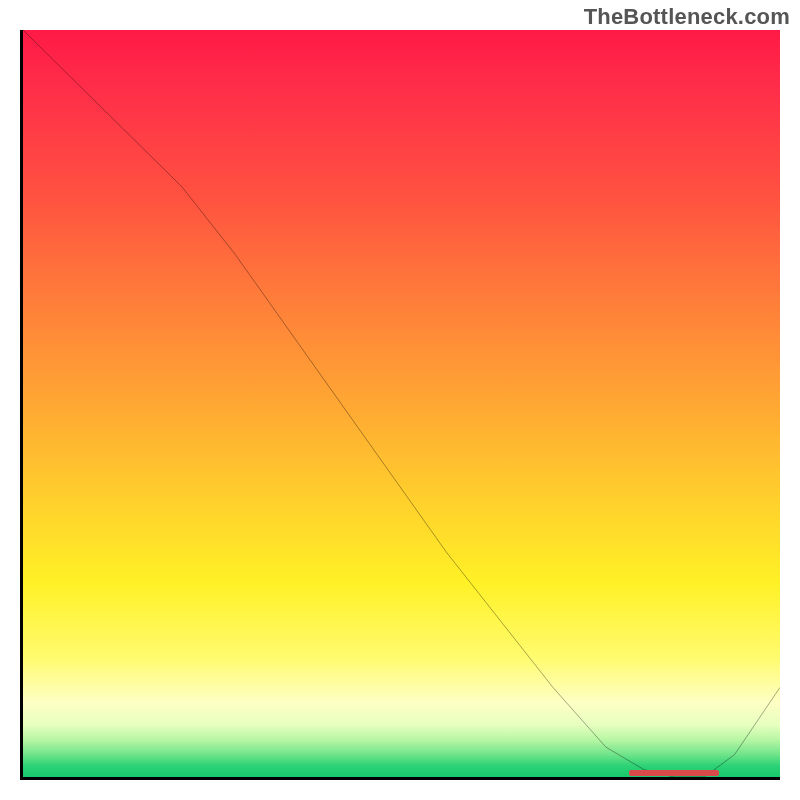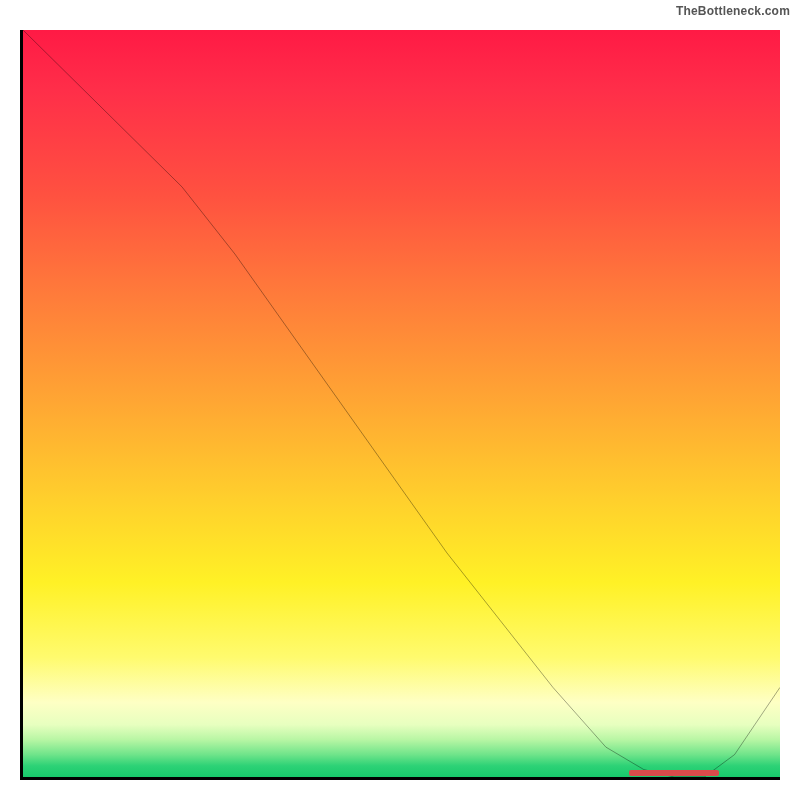--- a/index.html
+++ b/index.html
@@ -13,21 +13,21 @@
   }
   .container {
     position: relative;
     width: 800px;
     height: 800px;
   }
   .watermark {
     position: absolute;
     top: 4px;
     right: 10px;
-    font-size: 12px;
+    font-size: 22px;
     font-weight: 600;
     color: #555555;
     letter-spacing: 0.2px;
   }
   .plot {
     position: absolute;
     left: 20px;
     top: 30px;
     width: 760px;
     height: 750px;

